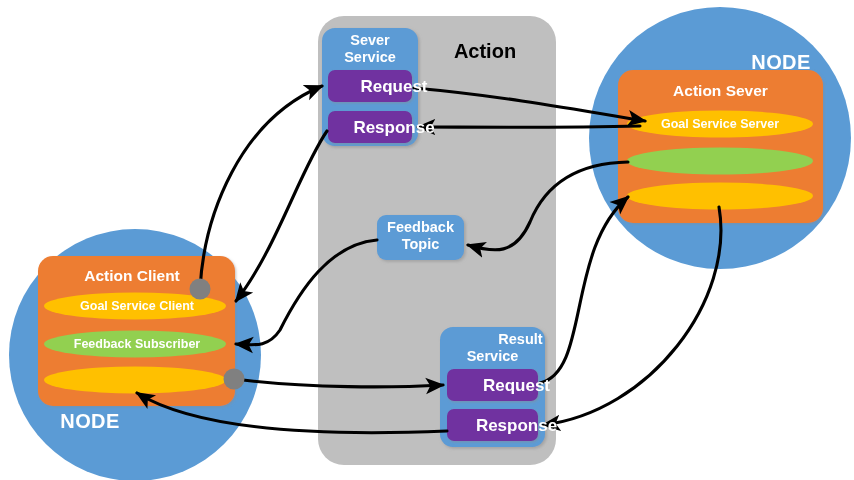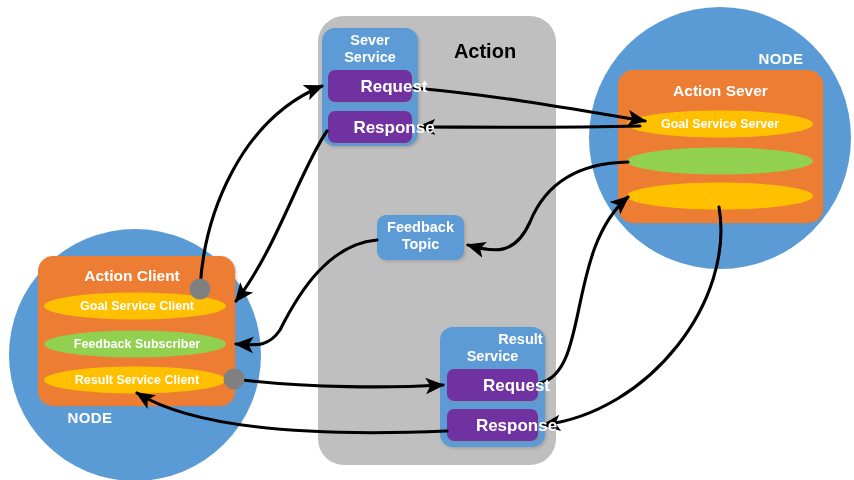--- a/index.html
+++ b/index.html
@@ -19,21 +19,21 @@
   
   .lbl{
     position:absolute;
     color:#ffffff;
     text-align:center;
     line-height:1.12;
     font-weight:bold;
     white-space:nowrap;
     user-select:none;
   }
-  .node-word{font-size:15px;letter-spacing:.4px;}
+  .node-word{font-size:20px;letter-spacing:.4px;}
   .action-title{
     position:absolute;color:#000000;font-size:20px;font-weight:bold;
     text-align:center;white-space:nowrap;
   }
   .box-title{font-size:14.5px;white-space:normal;}
   .grp-title{font-size:15.5px;text-align:center;}
   .ellipse-lbl{font-size:12.5px;}
   .req-lbl{font-size:17px;margin-left:24px;}
 </style>
 </head>
@@ -129,15 +129,14 @@
     <div class="lbl req-lbl" style="left:447px;top:416px;width:91px;">Response</div>
 
     <div class="lbl node-word" style="left:735px;top:51px;width:92px;text-align:center;">NODE</div>
     <div class="lbl grp-title" style="left:618px;top:82px;width:205px;">Action Sever</div>
     <div class="lbl ellipse-lbl" style="left:627px;top:117px;width:186px;">Goal Service Server</div>
 
     <div class="lbl node-word" style="left:44px;top:410px;width:92px;text-align:center;">NODE</div>
     <div class="lbl grp-title" style="left:38px;top:267px;width:188px;">Action Client</div>
     <div class="lbl ellipse-lbl" style="left:46px;top:299px;width:182px;">Goal Service Client</div>
     <div class="lbl ellipse-lbl" style="left:46px;top:337px;width:182px;">Feedback Subscriber</div>
-    <div class="lbl ellipse-lbl" style="left:46px;top:373px;width:182px;">Result Service Client</div>
   </div>
 </div>
 
 </body></html>

